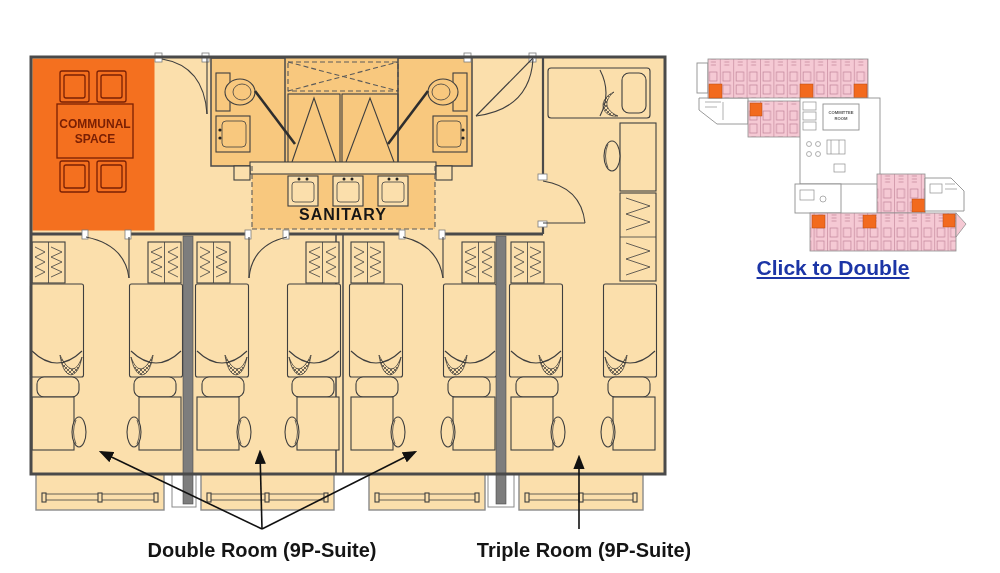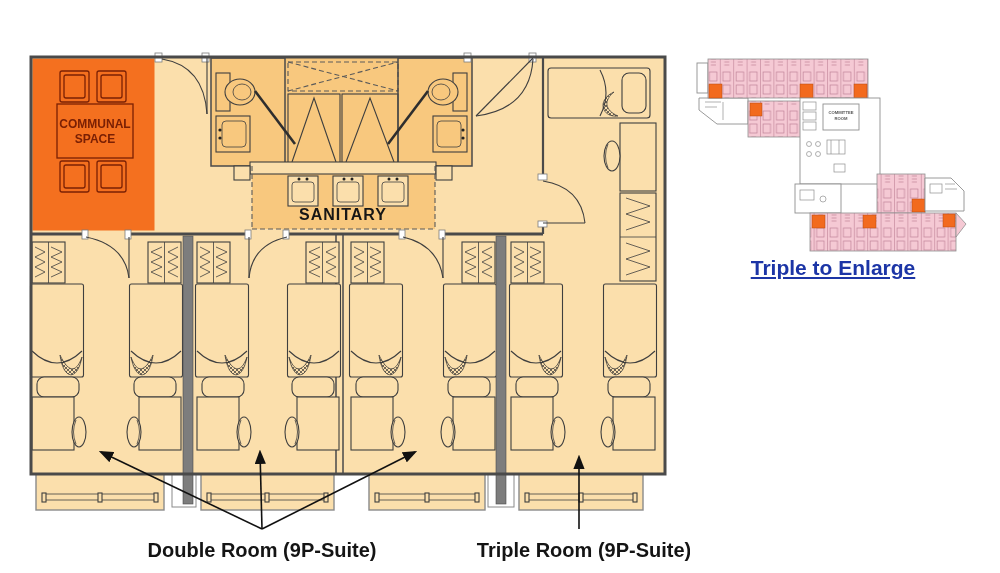--- a/index.html
+++ b/index.html
@@ -331,16 +331,16 @@
     <path d="M252,140 H262 M252,145 H264" class="minimark"></path>
     <rect x="117" y="169" width="146" height="38" fill="url(#roomsP)" class="ministrip"></rect>
     <polygon points="263,169 273,180 263,193" class="pinkfill" stroke="var(--minigray)" stroke-width="0.8"></polygon>
     <rect x="119" y="171" width="13" height="13" class="orangecell"></rect>
     <rect x="170" y="171" width="13" height="13" class="orangecell"></rect>
     <rect x="250" y="170" width="12" height="13" class="orangecell"></rect>
   </g>
 </svg>
 
 <div id="enlarge">
-  <span>Triple to Enlarge</span>
+  <span>Click to Double</span>
 </div>
 
 </div>
 
 </body></html>

